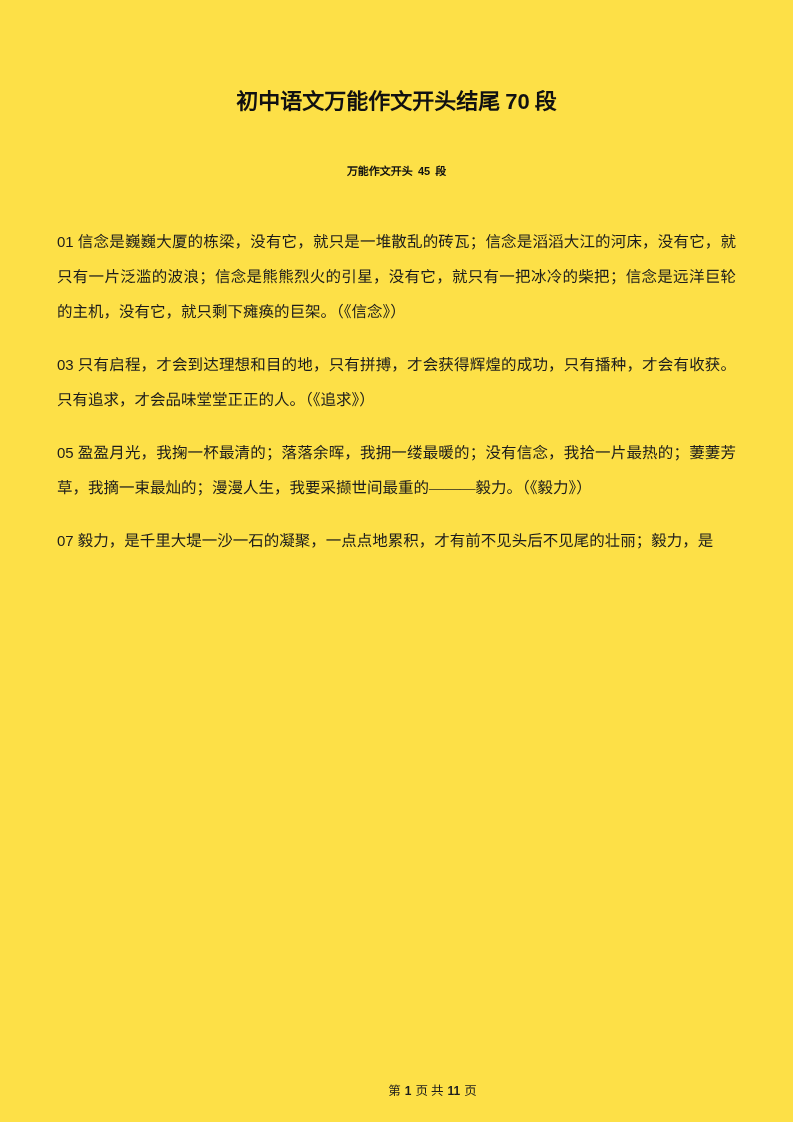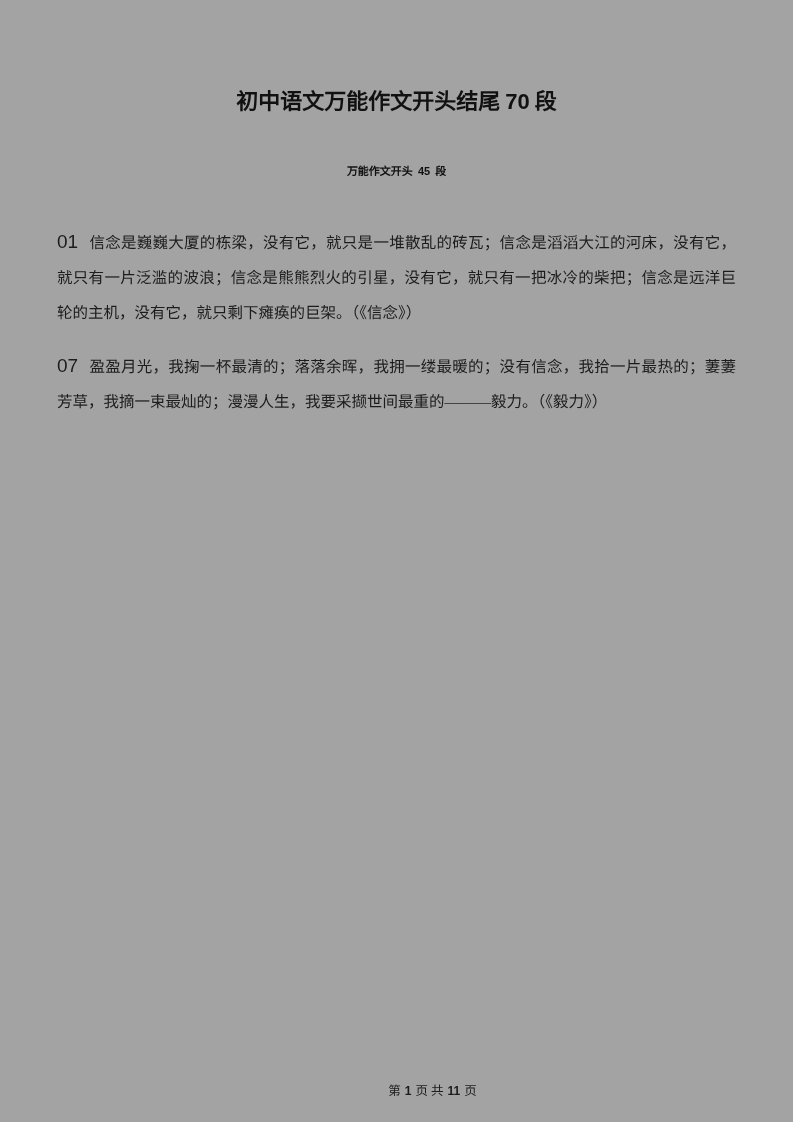--- a/index.html
+++ b/index.html
@@ -4,21 +4,21 @@
 <style>
   html, body {
     margin: 0;
     padding: 0;
     background: #ffffff;
   }
   .page {
     position: relative;
     width: 793px;
     height: 1122px;
-    background: #a3a3a3;
+    background: #fde047;
     overflow: hidden;
     color: #1a1a1a;
     font-family: "Liberation Serif", "DejaVu Serif", serif;
   }
   .content {
     padding: 0 57px;
   }
   .doc-title {
     margin: 0;
     padding-top: 86px;
@@ -51,23 +51,23 @@
     margin: 0 0 18px 0;
     font-size: 15.5px;
     line-height: 35px;
     text-align: justify;
     color: #1c1c1c;
   }
   .para:last-child {
     margin-bottom: 0;
   }
   .para-num {
-    margin-right: 11px;
+    margin-right: 4px;
     font-family: "Liberation Sans", "DejaVu Sans", sans-serif;
-    font-size: 19px;
+    font-size: 15px;
   }
   .page-footer {
     position: absolute;
     left: 0;
     top: 1082px;
     width: 100%;
     text-align: center;
     font-size: 12.5px;
     color: #1c1c1c;
     line-height: 18px;
@@ -86,22 +86,24 @@
   <div class="content">
 
     <h1 class="doc-title"><span>初中语文万能作文开头结尾</span><span class="num">70</span><span>段</span></h1>
 
     <h2 class="doc-subtitle"><span>万能作文开头</span><span class="num">45</span><span>段</span></h2>
 
     <div class="paragraphs">
       <p class="para"><span class="para-num">01</span><span>信念是巍巍大厦的栋梁，没有它，就只是一堆散乱的砖瓦；信念是滔滔大江的河床，没有它，就只有一片泛滥的波浪；信念是熊熊烈火的引星，没有它，就只有一把冰冷的柴把；信念是远洋巨轮的主机，没有它，就只剩下瘫痪的巨架。（《信念》）</span></p>
 
 
+      <p class="para"><span class="para-num">03</span><span>只有启程，才会到达理想和目的地，只有拼搏，才会获得辉煌的成功，只有播种，才会有收获。只有追求，才会品味堂堂正正的人。（《追求》）</span></p>
 
 
-      <p class="para"><span class="para-num">07</span><span>盈盈月光，我掬一杯最清的；落落余晖，我拥一缕最暖的；没有信念，我拾一片最热的；萋萋芳草，我摘一束最灿的；漫漫人生，我要采撷世间最重的———毅力。（《毅力》）</span></p>
+      <p class="para"><span class="para-num">05</span><span>盈盈月光，我掬一杯最清的；落落余晖，我拥一缕最暖的；没有信念，我拾一片最热的；萋萋芳草，我摘一束最灿的；漫漫人生，我要采撷世间最重的———毅力。（《毅力》）</span></p>
 
 
+      <p class="para"><span class="para-num">07</span><span>毅力，是千里大堤一沙一石的凝聚，一点点地累积，才有前不见头后不见尾的壮丽；毅力，是</span></p>
     </div>
   </div>
 
   <div class="page-footer"><span>第</span><span class="num">1</span><span>页 共</span><span class="num">11</span><span>页</span></div>
 </div>
 
 </body></html>

